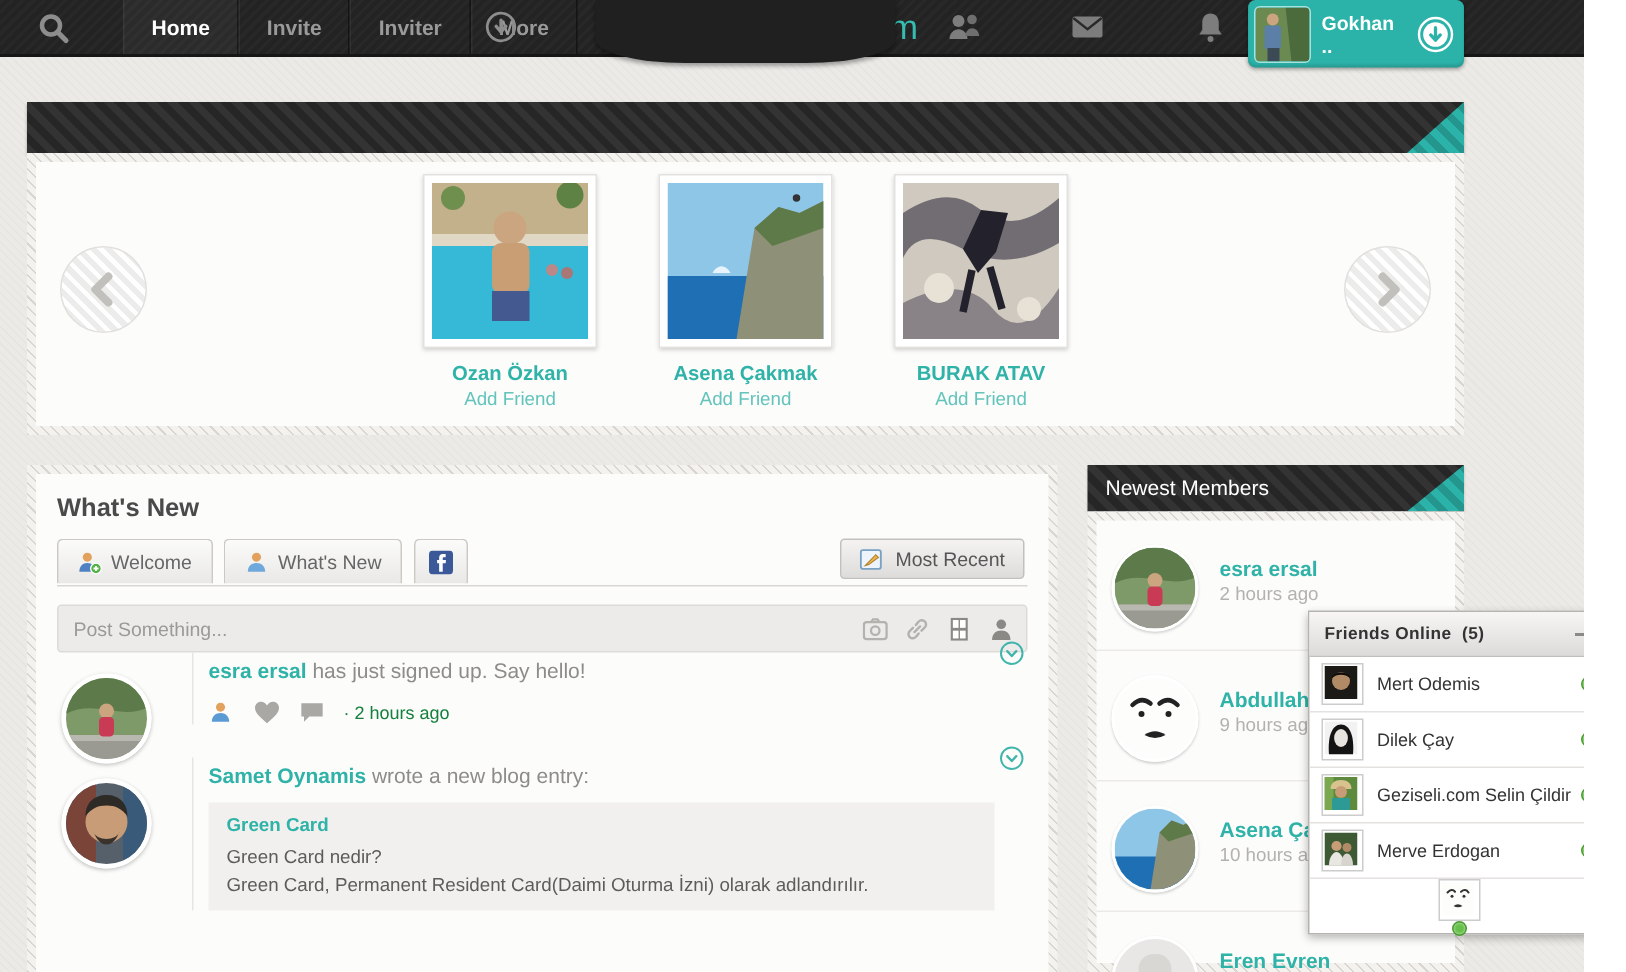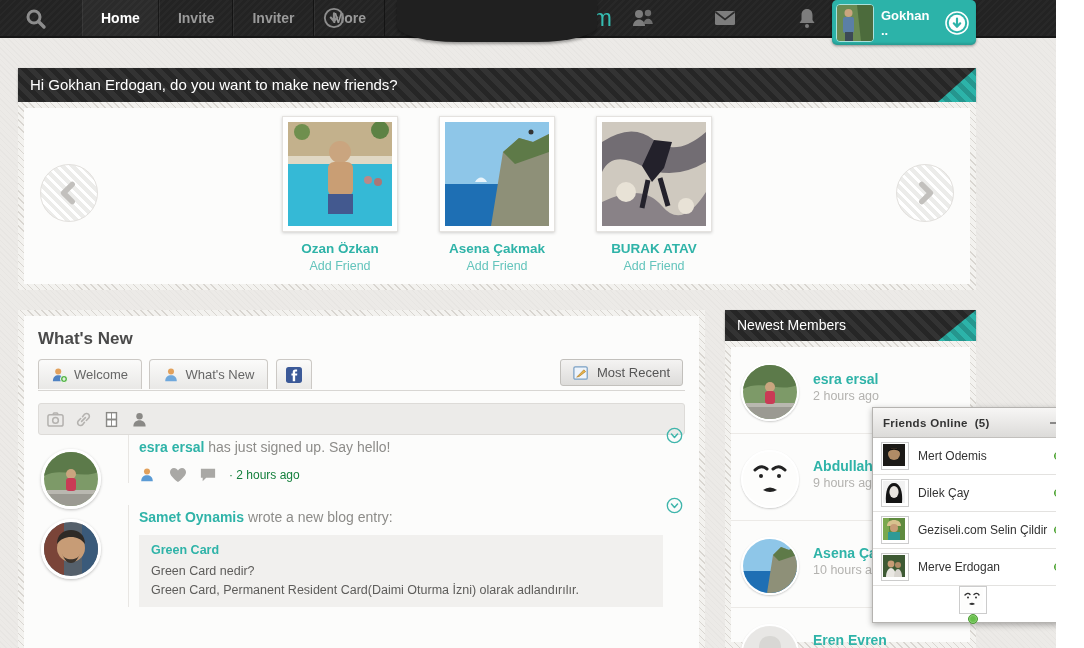--- a/index.html
+++ b/index.html
@@ -185,21 +185,20 @@
         <svg viewBox="0 0 26 26" width="26" height="26">
             <circle cx="13" cy="13" r="11" fill="none" stroke="#ffffff" stroke-width="1.6"></circle>
             <circle cx="13" cy="13" r="8.2" fill="#ffffff"></circle>
             <path d="M13 8.5v8M9.8 13.3 13 16.8l3.2-3.5" fill="none" stroke="#2cb3a9" stroke-width="2.2" stroke-linecap="round" stroke-linejoin="round"></path>
           </svg>
       </span>
     </div>
   </nav>
 
   <div class="ribbon banner">
-    <span>Hi Gokhan Erdogan, do you want to make new friends?</span>
     <span class="fold"></span>
   </div>
 
   <div class="hatch carousel">
     <div class="hatch-inner">
       <div class="arrow-btn arrow-left">
         <svg viewBox="0 0 24 24" width="26" height="26">
             <path d="M15 4 7 12l8 8" fill="none" stroke="#c2c0bd" stroke-width="5" stroke-linecap="round" stroke-linejoin="round"></path>
           </svg>
       </div>
@@ -290,20 +289,21 @@
           <div class="filter-btn">
             <svg viewBox="0 0 18 18" width="16" height="16">
                 <rect x="1" y="2" width="15" height="14" rx="1.5" fill="#eef4fb" stroke="#7aa0c4" stroke-width="1.4"></rect>
                 <path d="M5 12.8 12.2 5.4l2 2L7 12.8l-2.8.8z" fill="#e8b44a" stroke="#b07f2a" stroke-width="0.8"></path>
               </svg>
             <span>Most Recent</span>
           </div>
         </div>
 
         <div class="post-row">
+          <input class="post-input" type="text" placeholder="Post Something..." style="">
           <div class="post-icons">
             <span class="pico">
               <svg viewBox="0 0 18 18" width="17" height="17">
                   <rect x="1" y="4" width="16" height="12" rx="2" fill="none" stroke="#b4b2af" stroke-width="1.6"></rect>
                   <path d="M6 4l1.4-2h3.2L12 4" fill="none" stroke="#b4b2af" stroke-width="1.6"></path>
                   <circle cx="9" cy="10" r="3" fill="none" stroke="#b4b2af" stroke-width="1.6"></circle>
                 </svg>
             </span>
             <span class="pico">
               <svg viewBox="0 0 18 18" width="17" height="17">

